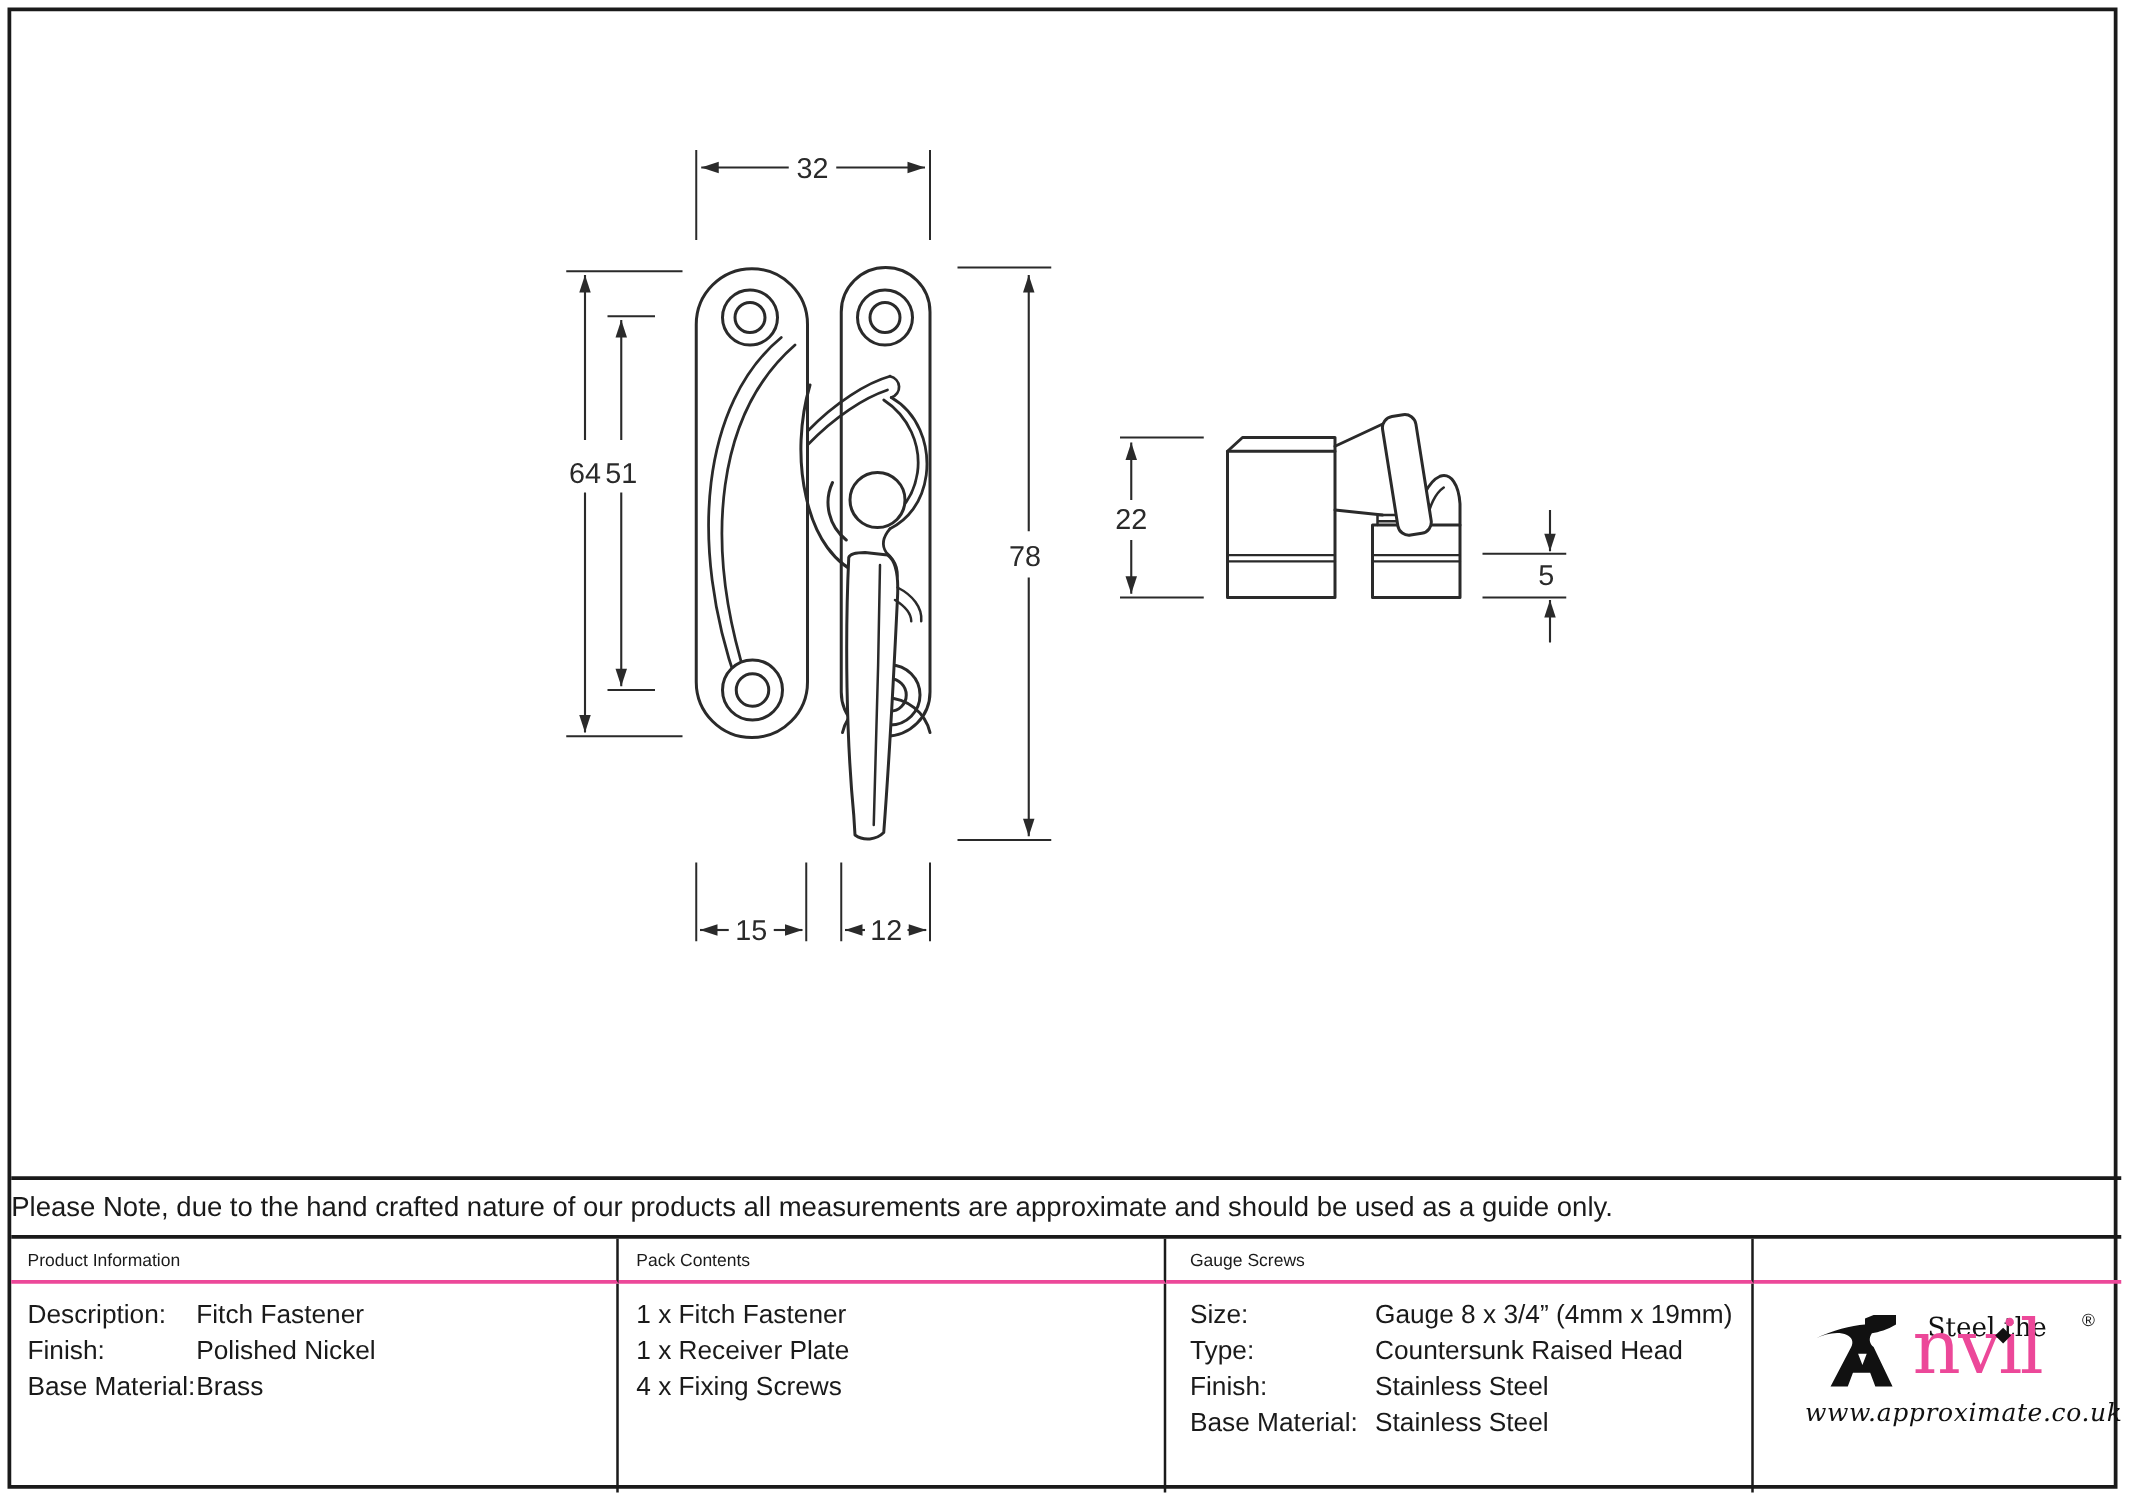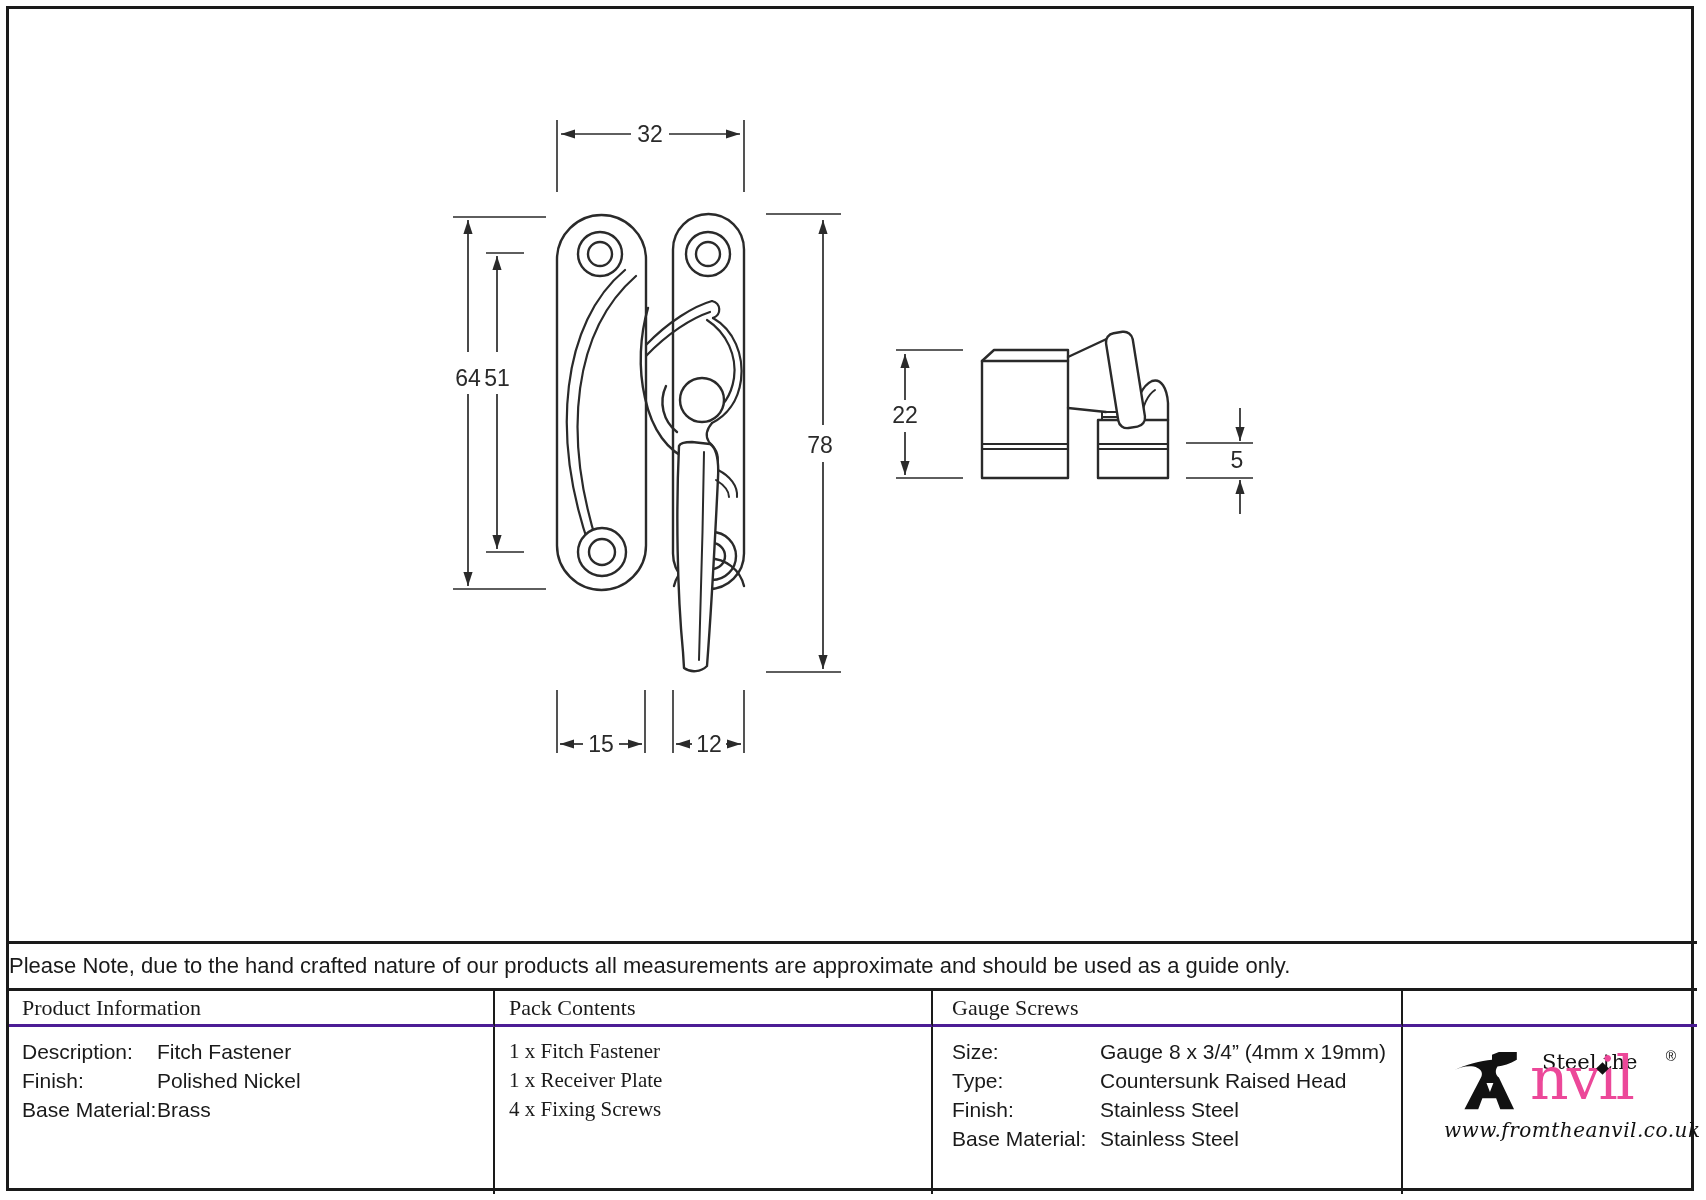--- a/index.html
+++ b/index.html
@@ -6,29 +6,29 @@
   body{width:1706px;height:1200px;position:relative;font-family:"Liberation Sans",sans-serif;color:#1a1a1a;overflow:hidden;}
   .frame{position:absolute;left:6px;top:6px;width:1688px;height:1185px;border:3px solid #1a1a1a;box-sizing:border-box;}
   svg text{font-family:"Liberation Sans",sans-serif;font-size:23px;fill:#2a2a2a;}
   .drawing{position:absolute;left:0;top:0;}
 
   .bottom{position:absolute;left:9px;top:941px;width:1688px;box-sizing:border-box;}
   .note-row{height:50px;border-top:3px solid #1a1a1a;border-bottom:3px solid #1a1a1a;box-sizing:border-box;display:flex;align-items:center;font-size:22px;}
   .tbl{display:grid;grid-template-columns:486px 438px 470px auto;}
   .tbl .cell{box-sizing:border-box;border-right:2px solid #1a1a1a;}
   .tbl .cell.last{border-right:none;}
-  .hdr-row .cell{height:36px;border-bottom:3px solid #4c1d95;display:flex;align-items:center;font-size:22px;font-family:Liberation Serif, serif;}
+  .hdr-row .cell{height:36px;border-bottom:3px solid #ec4899;display:flex;align-items:center;font-size:14px;}
   .body-row .cell{height:167px;padding-top:10px;}
   .c1{padding-left:13px;}
   .c2{padding-left:14px;}
   .c3{padding-left:19px;}
   .kv{display:flex;line-height:29px;font-size:21px;}
   .kv .k{flex:0 0 135px;}
   .c3 .kv .k{flex:0 0 148px;}
-  .pc-item{line-height:29px;font-size:21px;font-family:Liberation Serif, serif;}
+  .pc-item{line-height:29px;font-size:21px;}
 
   .logo{position:absolute;left:1450px;top:1046px;width:222px;height:100px;}
   .logo .anvil{position:absolute;left:0;top:4px;}
   .logo .from-the{position:absolute;left:92px;top:4px;font-family:"DejaVu Serif",serif;font-size:21px;color:#111;}
   .logo .brand{position:absolute;left:80px;top:-14px;font-family:"DejaVu Serif",serif;font-size:60px;color:#ec4899;letter-spacing:-2px;line-height:1.55;}
   .logo .reg{position:absolute;right:-4px;top:2px;font-size:14px;color:#111;}
   .logo .diamond{position:absolute;left:148px;top:18px;width:9px;height:9px;background:#111;transform:rotate(45deg);}
   .logo .url{position:absolute;left:-6px;top:72px;width:234px;text-align:center;font-family:"DejaVu Serif",serif;font-style:italic;font-size:20px;color:#111;letter-spacing:0.5px;}
 </style>
 </head>
@@ -193,14 +193,14 @@
 </div>
 
 <div class="logo">
   <svg class="anvil" width="84" height="62" viewBox="0 0 120 90">
     <path fill="#111" fill-rule="evenodd" d="M3 30 C22 21 44 15 60 14 L60 7 L70 3 L96 3 L96 14 C86 20 76 23 68 24 C64 30 65 36 70 40 L92 86 L72 86 L66 70 L46 70 L40 86 L20 86 L44 40 C47 34 45 29 39 26 C28 21 14 25 3 30 Z M52 48 L62 48 L57 61 Z"></path>
   </svg>
   <span class="from-the">Steel the</span>
   <span class="brand">nvil</span>
   <span class="diamond"></span>
   <span class="reg">®</span>
-  <div class="url">www.fromtheanvil.co.uk</div>
+  <div class="url">www.approximate.co.uk</div>
 </div>
 
 </body></html>

